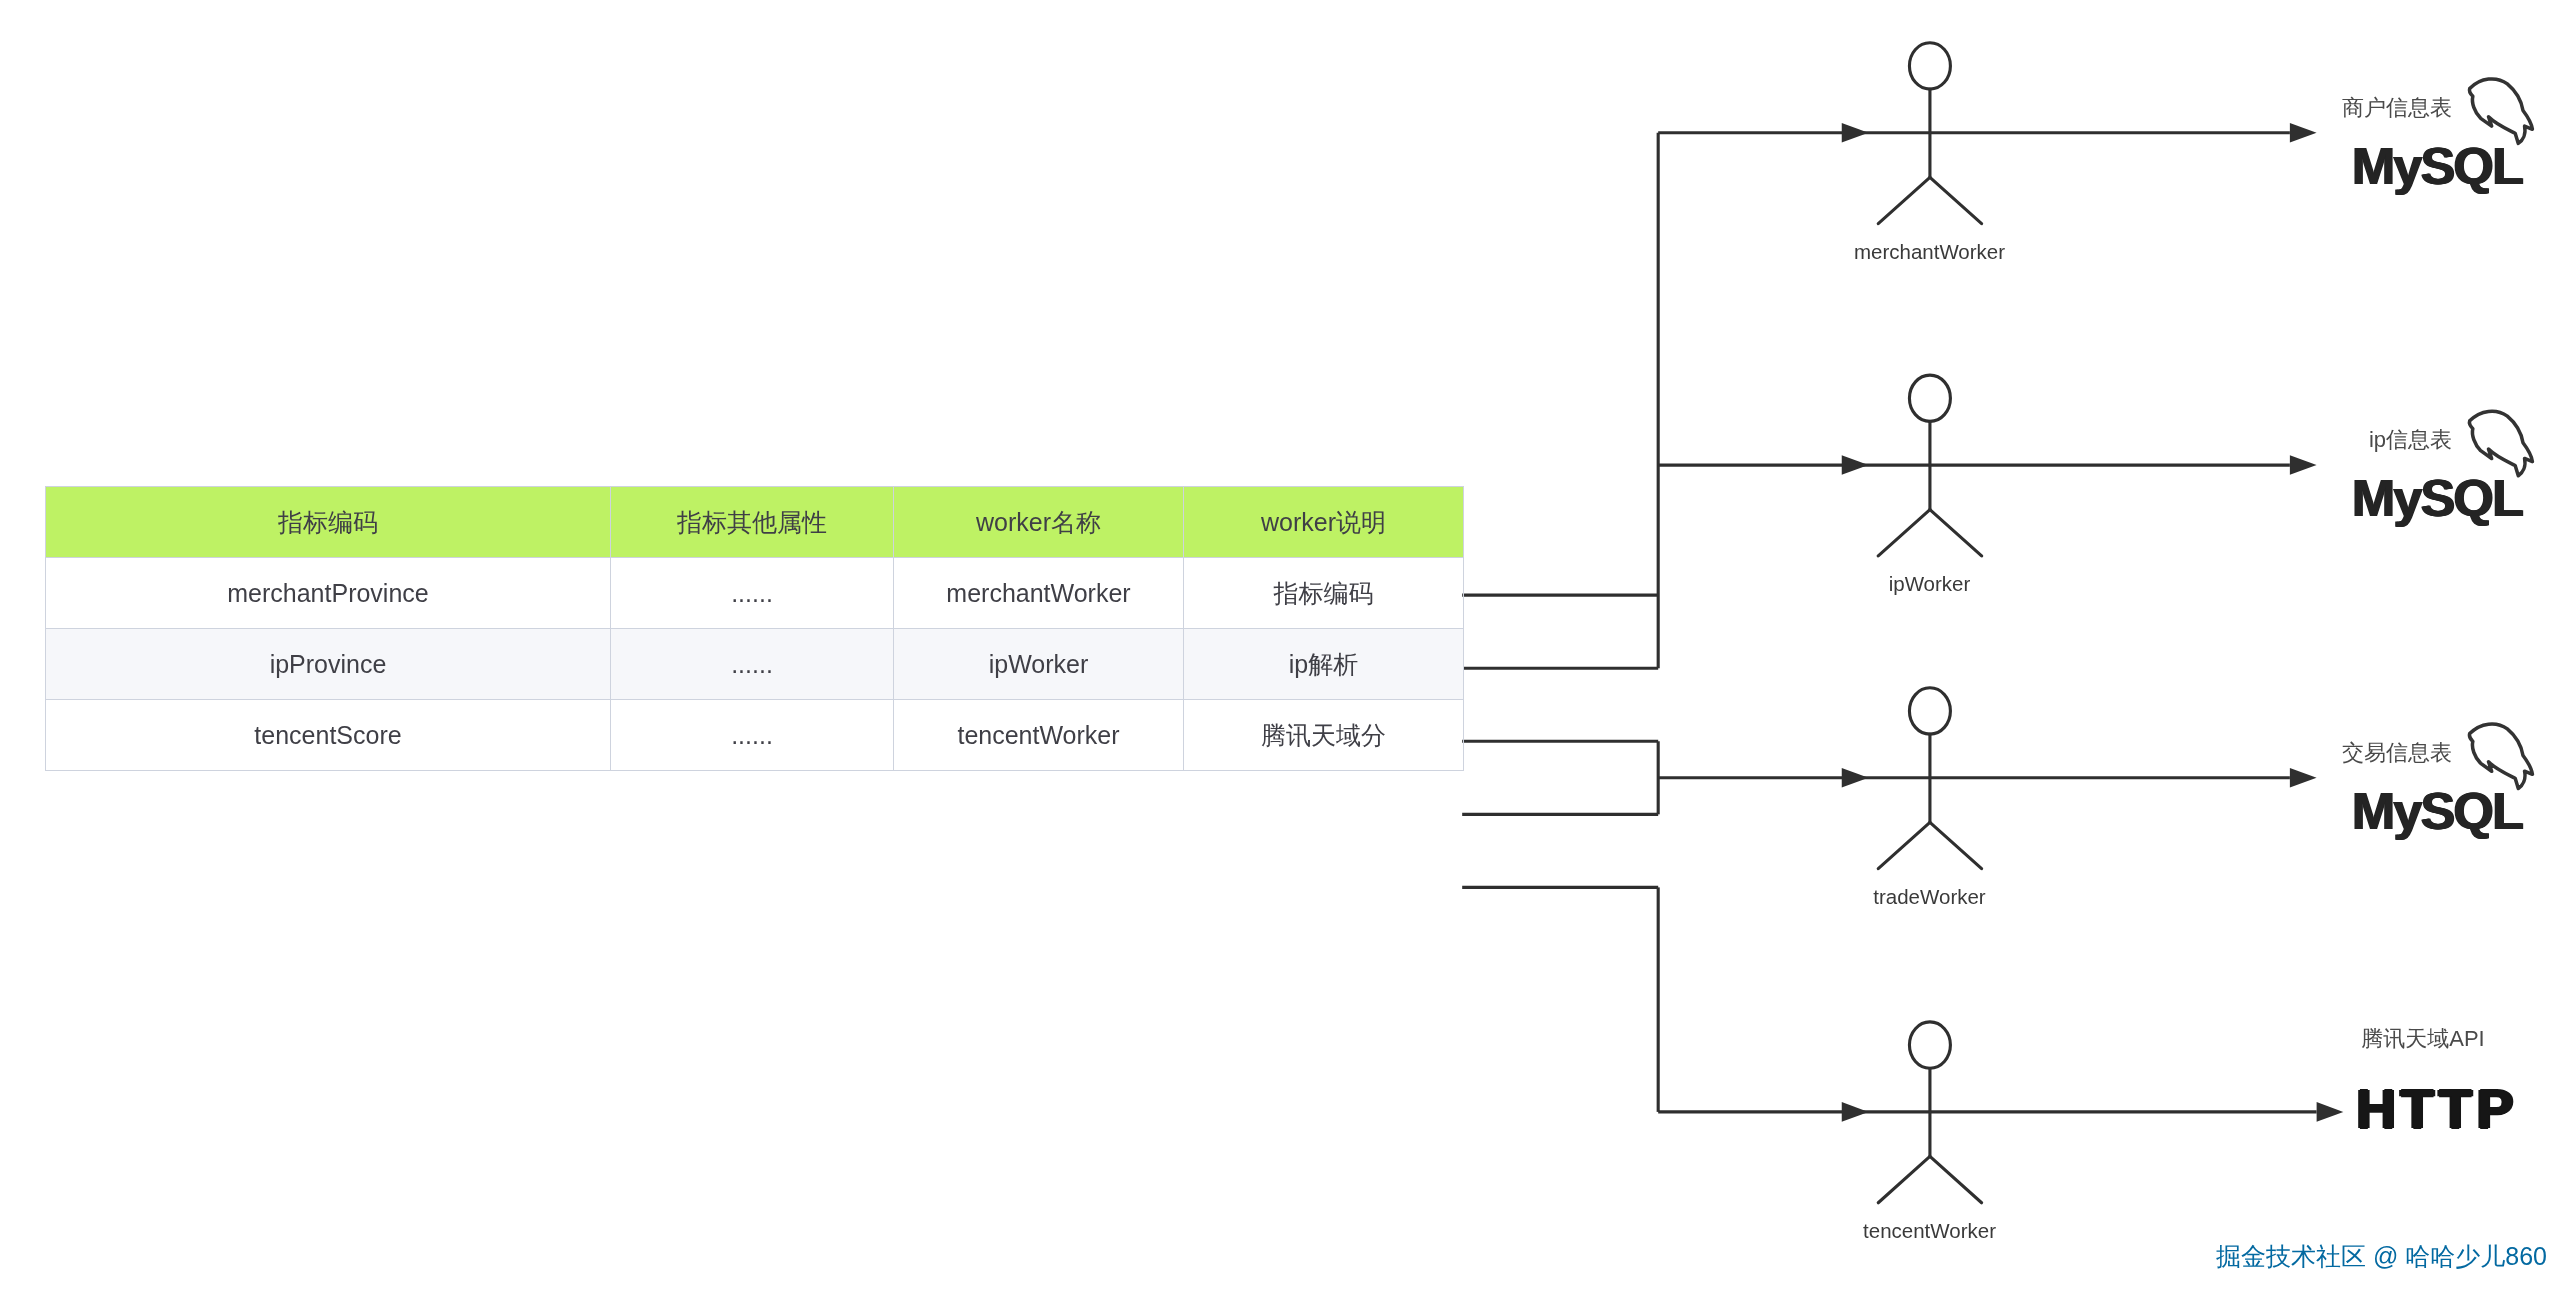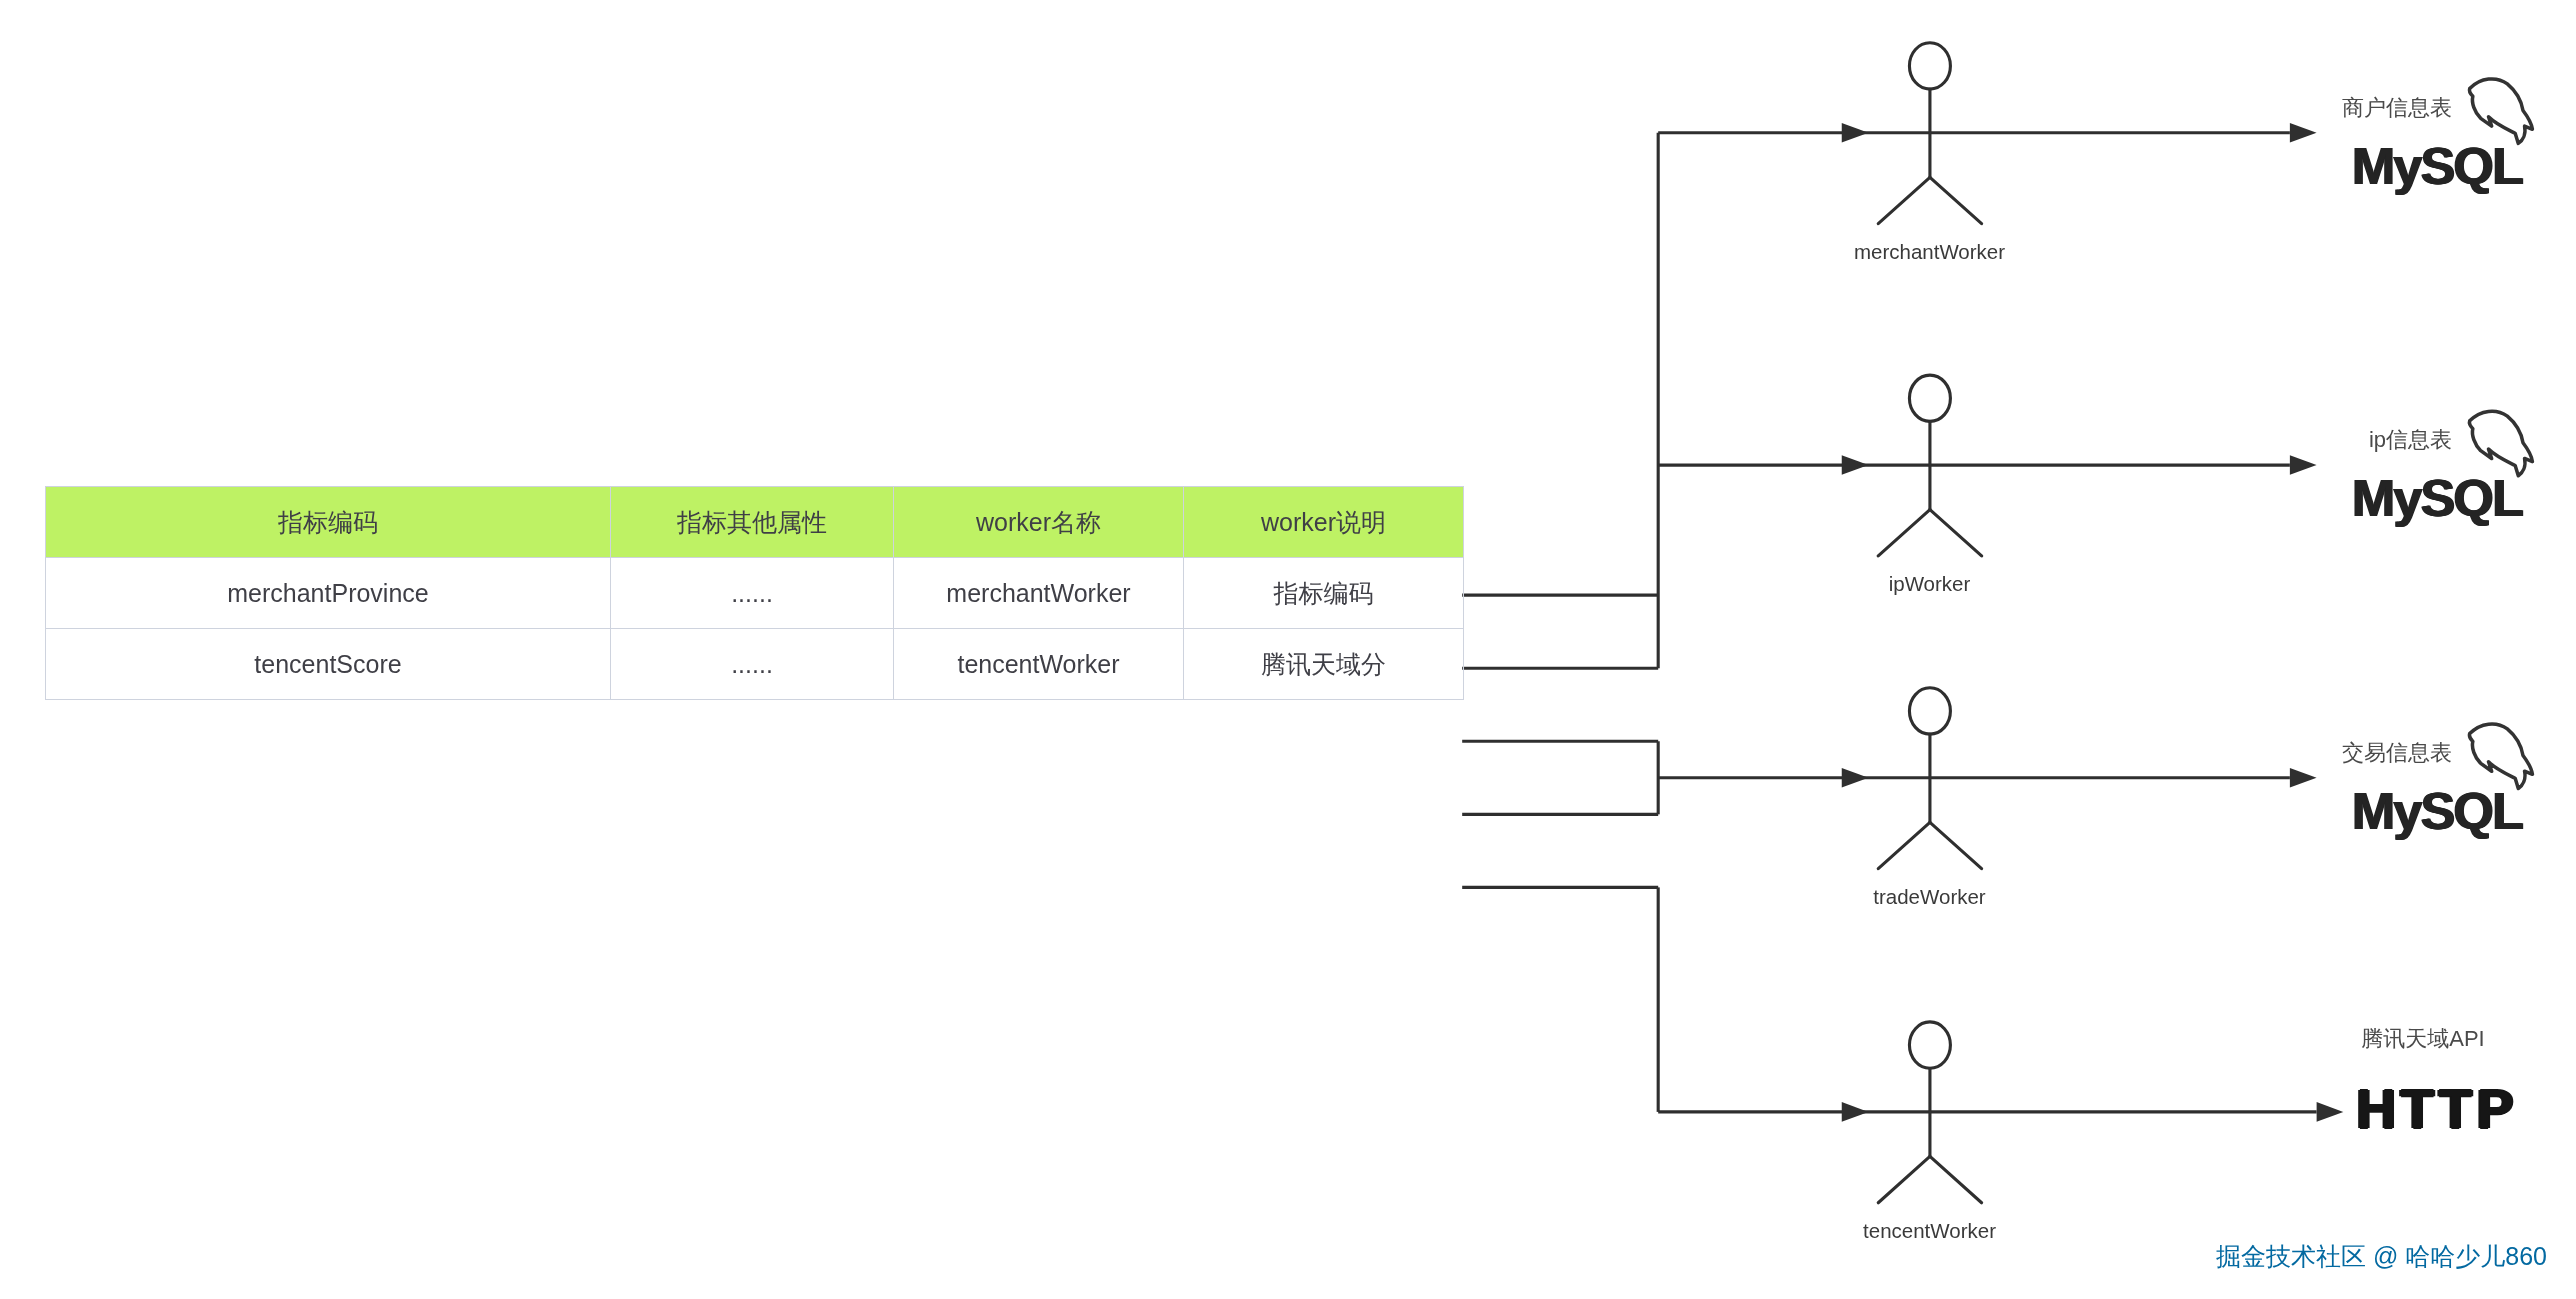--- a/index.html
+++ b/index.html
@@ -118,20 +118,26 @@
       <th>指标其他属性</th>
       <th>worker名称</th>
       <th>worker说明</th>
     </tr>
     <tr>
       <td>merchantProvince</td>
       <td>......</td>
       <td>merchantWorker</td>
       <td>指标编码</td>
     </tr>
+    <tr class="stripe">
+      <td>ipProvince</td>
+      <td>......</td>
+      <td>ipWorker</td>
+      <td>ip解析</td>
+    </tr>
     <tr>
       <td>tencentScore</td>
       <td>......</td>
       <td>tencentWorker</td>
       <td>腾讯天域分</td>
     </tr>
   </tbody>
     </table>
 
   <div class="actor-label" style="left:1796px;top:240px;">merchantWorker</div>

